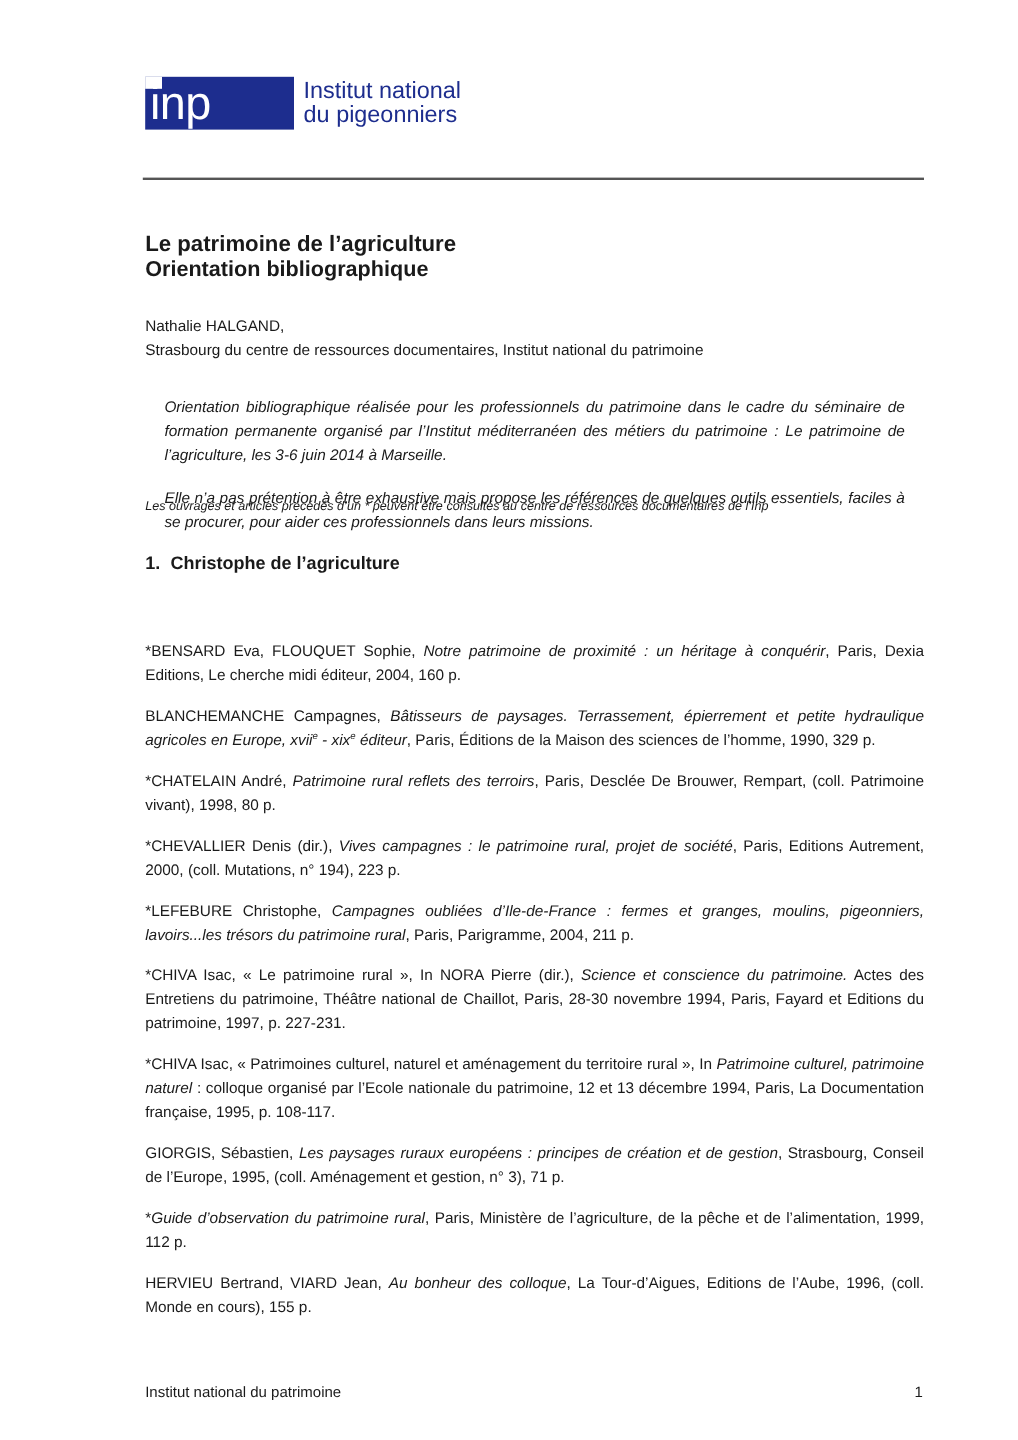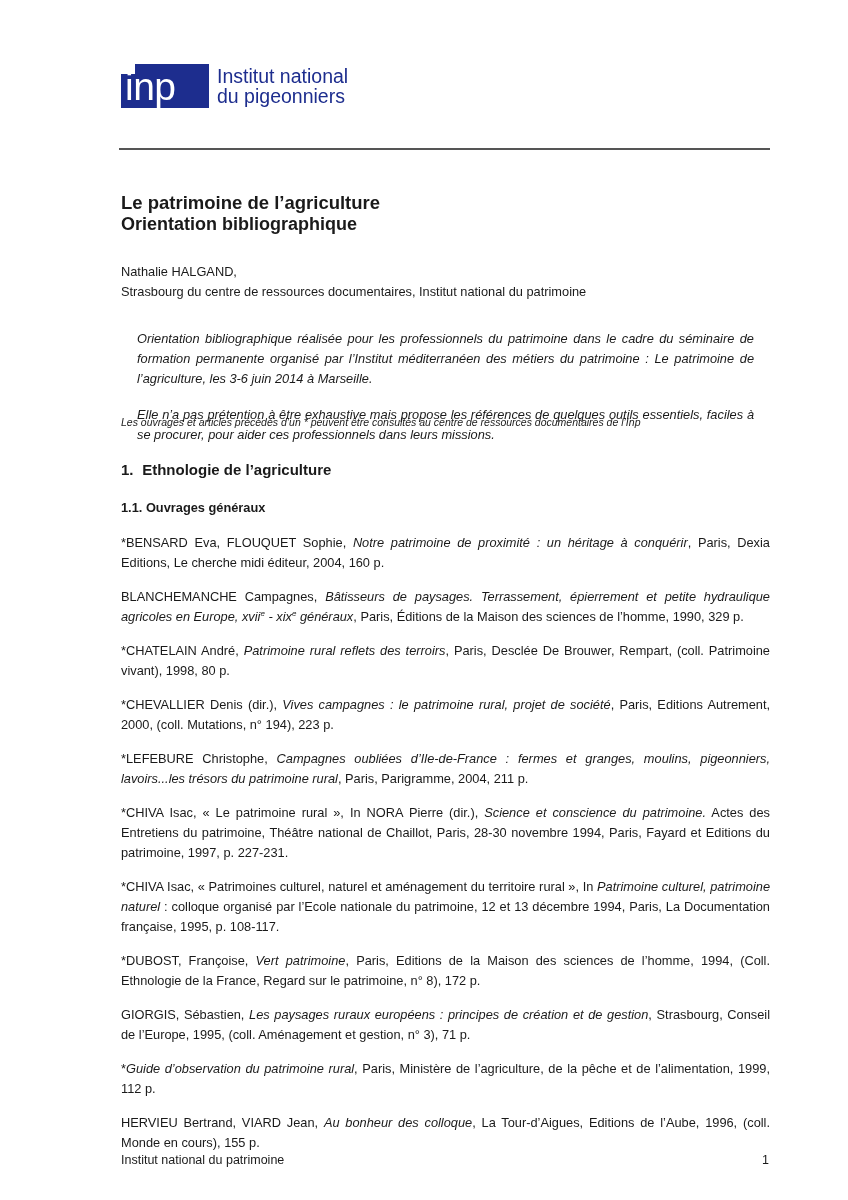--- a/index.html
+++ b/index.html
@@ -5,21 +5,21 @@
     html, body { margin: 0; padding: 0; background: #ffffff; }
     body {
       width: 848px; height: 1200px; position: relative; overflow: hidden;
       font-family: "Liberation Sans", sans-serif; color: #1a1a1a;
     }
     .page { position: absolute; left: 0; top: 0; width: 848px; height: 1200px; }
 
     
     .logo { position: absolute; left: 121px; top: 64px; height: 44px; display: flex; align-items: center; }
     .logo-box {
-      position: relative; width: 88px; height: 44px; background: #1d2d8e;
+      position: relative; width: 88px; height: 44px; background: #1d2d8e; padding-left: 36px;
     }
     .logo-box .notch {
       position: absolute; left: 0; top: 0; width: 14px; height: 10px; background: #ffffff;
     }
     .logo-box .letters {
       position: absolute; left: 4px; top: 1px; color: #ffffff;
       font-family: "Liberation Sans", sans-serif; font-size: 39px; line-height: 44px; letter-spacing: -0.5px;
     }
     .logo-text {
       margin-left: 8px; color: #1d2d8e; font-size: 19.5px; line-height: 20px; font-weight: normal;
@@ -80,34 +80,32 @@
 
   <div class="content intro">
     <p>Orientation bibliographique réalisée pour les professionnels du patrimoine dans le cadre du séminaire de formation permanente organisé par l’Institut méditerranéen des métiers du patrimoine : Le patrimoine de l’agriculture, les 3-6 juin 2014 à Marseille.</p>
     <p>Elle n’a pas prétention à être exhaustive mais propose les références de quelques outils essentiels, faciles à se procurer, pour aider ces professionnels dans leurs missions.</p>
   </div>
 
   <div class="content note">Les ouvrages et articles précédés d’un * peuvent être consultés au centre de ressources documentaires de l’Inp</div>
 
   <div class="content h1">
     <span class="num">1.</span>
-    <span>Ethnologie de l’agriculture</span>
+    <span>Christophe de l’agriculture</span>
   </div>
 
-  <div class="content h2">1.1. Ouvrages généraux</div>
 
   <div class="content refs">
     <p class="ref"><span>*BENSARD Eva, FLOUQUET Sophie, </span><i>Notre patrimoine de proximité : un héritage à conquérir</i><span>, Paris, Dexia Editions,  Le cherche midi éditeur, 2004, 160 p.</span></p>
-    <p class="ref"><span>BLANCHEMANCHE Campagnes, </span><i><span>Bâtisseurs de paysages. Terrassement, épierrement et petite hydraulique agricoles en Europe, xvii</span><sup>e</sup><span> - xix</span><sup>e</sup><span> généraux</span></i><span>, Paris, Éditions de la Maison des sciences de l’homme, 1990, 329 p.</span></p>
+    <p class="ref"><span>BLANCHEMANCHE Campagnes, </span><i><span>Bâtisseurs de paysages. Terrassement, épierrement et petite hydraulique agricoles en Europe, xvii</span><sup>e</sup><span> - xix</span><sup>e</sup><span> éditeur</span></i><span>, Paris, Éditions de la Maison des sciences de l’homme, 1990, 329 p.</span></p>
     <p class="ref"><span>*CHATELAIN André, </span><i>Patrimoine rural reflets des terroirs</i><span>, Paris, Desclée De Brouwer, Rempart, (coll. Patrimoine vivant), 1998, 80 p.</span></p>
     <p class="ref"><span>*CHEVALLIER Denis (dir.), </span><i>Vives campagnes : le patrimoine rural, projet de société</i><span>, Paris, Editions Autrement, 2000, (coll. Mutations, n° 194), 223 p.</span></p>
     <p class="ref"><span>*LEFEBURE Christophe, </span><i>Campagnes oubliées d’Ile-de-France : fermes et granges, moulins, pigeonniers, lavoirs...les trésors du patrimoine rural</i><span>, Paris,  Parigramme, 2004, 211 p.</span></p>
     <p class="ref"><span>*CHIVA Isac, « Le patrimoine rural », In NORA Pierre (dir.), </span><i>Science et conscience du patrimoine.</i><span> Actes des Entretiens du patrimoine, Théâtre national de Chaillot, Paris, 28-30 novembre 1994, Paris, Fayard et Editions du patrimoine, 1997, p. 227-231.</span></p>
     <p class="ref"><span>*CHIVA Isac, « Patrimoines culturel, naturel et aménagement du territoire rural », In </span><i>Patrimoine culturel, patrimoine naturel</i><span> : colloque organisé par l’Ecole nationale du patrimoine, 12 et 13 décembre 1994, Paris, La Documentation française, 1995, p. 108-117.</span></p>
-    <p class="ref"><span>*DUBOST, Françoise, </span><i>Vert patrimoine</i><span>, Paris, Editions de la Maison des sciences de l’homme, 1994, (Coll. Ethnologie de la France, Regard sur le patrimoine, n° 8),  172 p.</span></p>
     <p class="ref"><span>GIORGIS, Sébastien, </span><i>Les paysages ruraux européens : principes de création et de gestion</i><span>, Strasbourg, Conseil de l’Europe, 1995, (coll. Aménagement et gestion, n° 3), 71 p.</span></p>
     <p class="ref"><span>*</span><i>Guide d’observation du patrimoine rural</i><span>, Paris, Ministère de l’agriculture, de la pêche et de l’alimentation, 1999, 112 p.</span></p>
     <p class="ref"><span>HERVIEU Bertrand, VIARD Jean, </span><i>Au bonheur des colloque</i><span>, La Tour-d’Aigues, Editions de l’Aube, 1996, (coll. Monde en cours), 155 p.</span></p>
   </div>
 
   <div class="footer-left">Institut national du patrimoine</div>
   <div class="footer-right">1</div>
 </div>
 
 </body></html>

